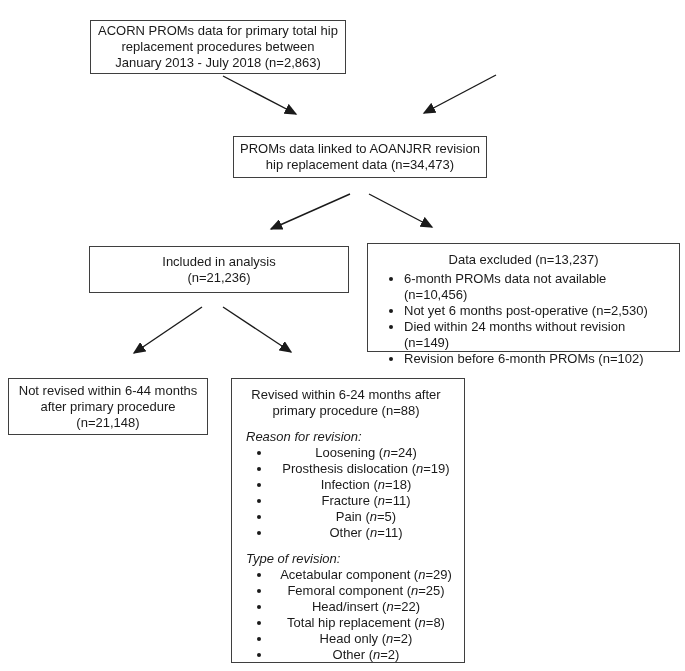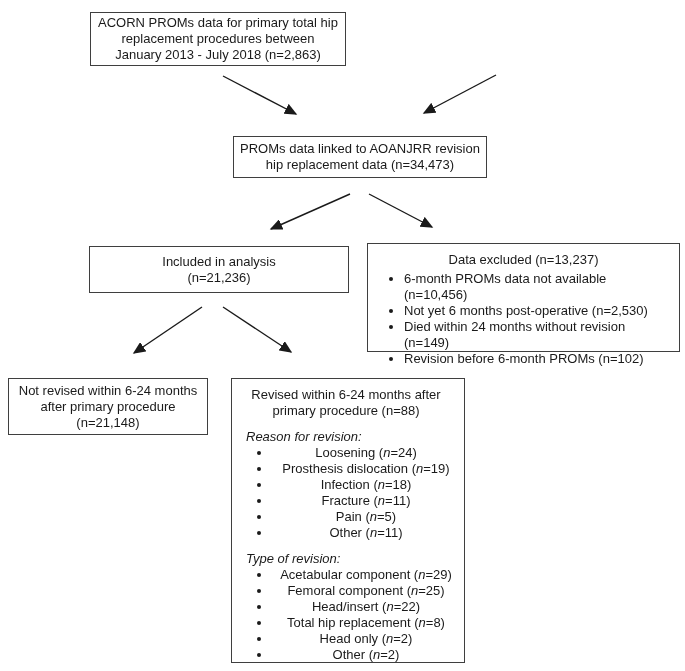--- a/index.html
+++ b/index.html
@@ -8,21 +8,21 @@
     font-family:"Liberation Sans",sans-serif;font-size:13px;line-height:16px;color:#1a1a1a;
     overflow:hidden;
   }
   .node{
     position:absolute;border:1.5px solid #3f3f3f;background:#ffffff;box-sizing:border-box;
   }
   .center-text{
     display:flex;align-items:center;justify-content:center;text-align:center;white-space:pre-line;
     padding:2px 4px;
   }
-  .box-acorn{left:90px;top:12px;width:256px;height:54px;}
+  .box-acorn{left:90px;top:20px;width:256px;height:54px;}
   .box-aoanjrr{left:371px;top:6px;width:256px;height:54px;}
   .box-linked{left:233px;top:136px;width:254px;height:42px;}
   .box-included{left:89px;top:246px;width:260px;height:47px;}
   .box-excluded{left:367px;top:243px;width:313px;height:109px;padding:8px 6px 4px;}
   .box-notrevised{left:8px;top:378px;width:200px;height:57px;}
   .box-revised{left:231px;top:378px;width:234px;height:285px;padding:8px 4px 0 0;}
   .box-title-center{text-align:center;white-space:pre-line;}
   ul.bullets{margin:0;padding:0 0 0 34px;list-style:disc outside;}
   ul.bullets li{margin:0;padding:0;}
   .box-excluded ul.bullets{margin-top:3px;padding-left:30px;}
@@ -65,21 +65,21 @@
   <div class="node box-excluded">
     <div class="box-title-center">Data excluded (n=13,237)</div>
     <ul class="bullets">
         <li>6-month PROMs data not available (n=10,456)</li>
         <li>Not yet 6 months post-operative (n=2,530)</li>
         <li>Died within 24 months without revision (n=149)</li>
         <li>Revision before 6-month PROMs (n=102)</li>
       </ul>
   </div>
 
-  <div class="node center-text box-notrevised">Not revised within 6-24 months
+  <div class="node center-text box-notrevised">Not revised within 6-44 months
 after primary procedure
 (n=21,148)</div>
 
   <div class="node box-revised">
     <div class="box-title-center">Revised within 6-24 months after
 primary procedure (n=88)</div>
     <div class="section">
       <div class="heading">Reason for revision:</div>
       <ul class="bullets">
           <li>Loosening (<i>n</i>=24)</li>

